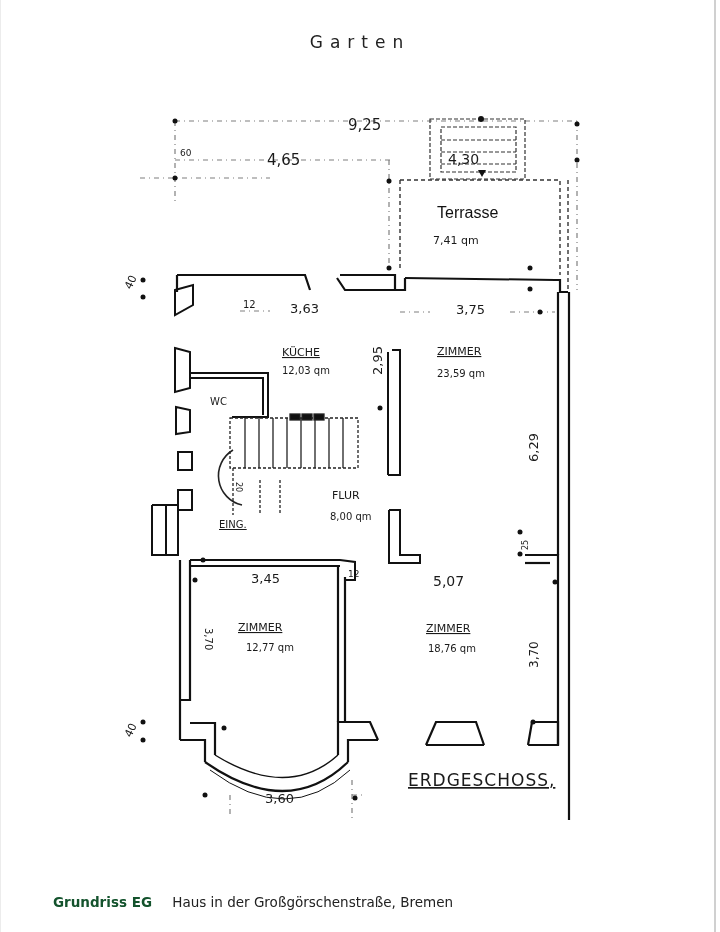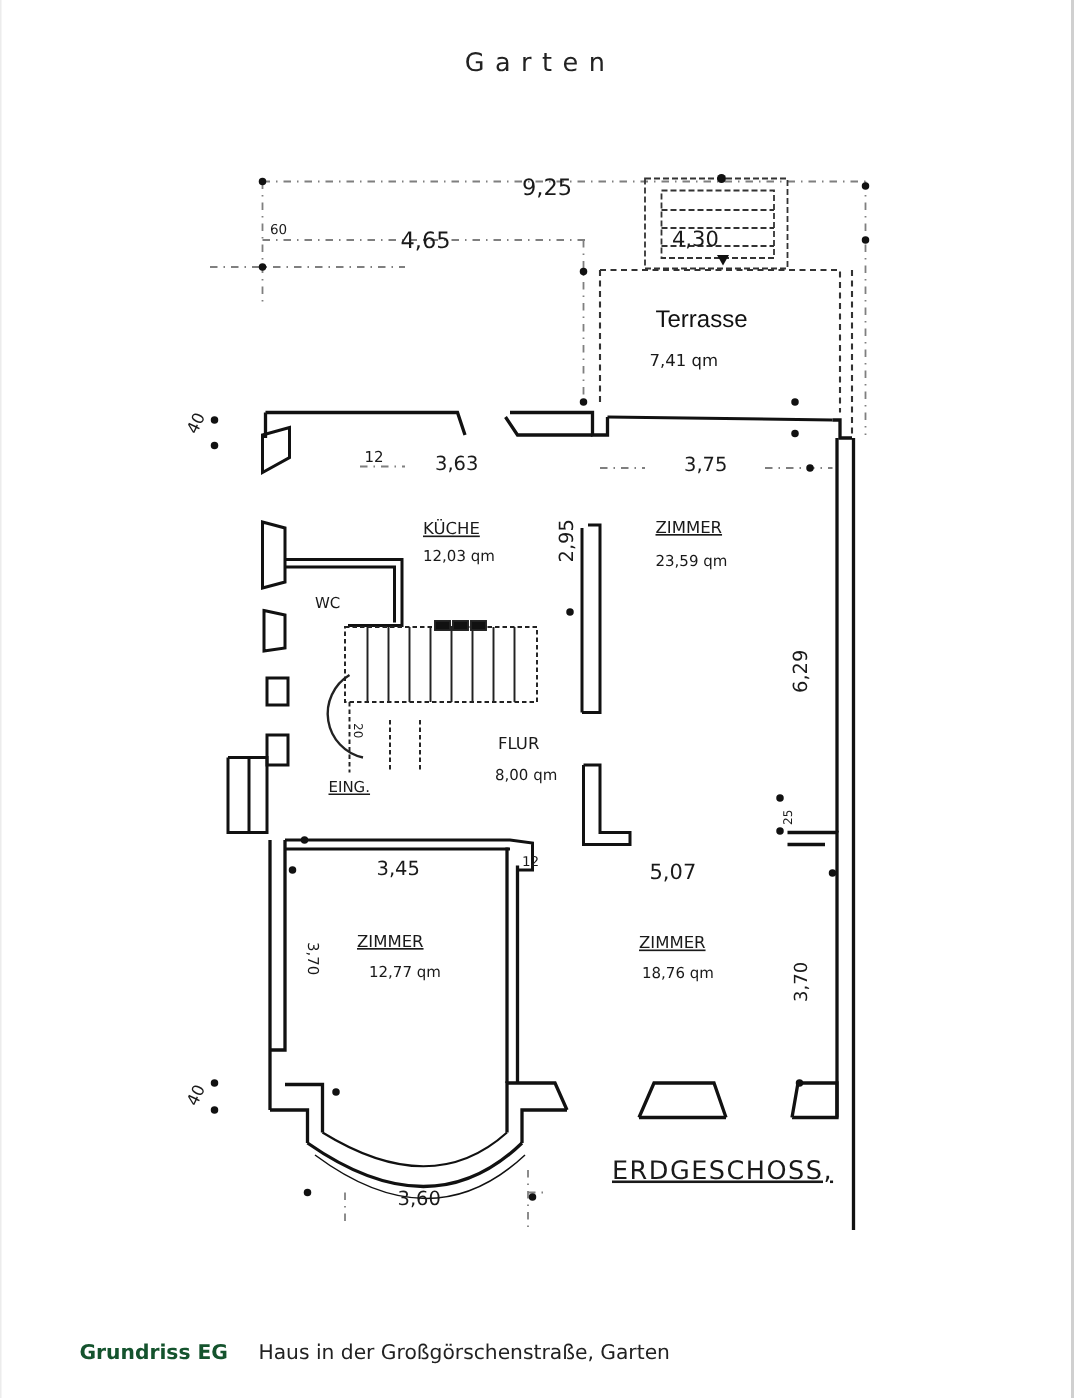--- a/index.html
+++ b/index.html
@@ -200,14 +200,14 @@
   <text class="hand" x="246" y="651" font-size="10">12,77 qm</text>
 
   <text class="hand" x="426" y="632" font-size="11" text-decoration="underline">ZIMMER</text>
   <text class="hand" x="428" y="652" font-size="10">18,76 qm</text>
 
   <text class="hand" x="408" y="786" font-size="17" letter-spacing="1" text-decoration="underline">ERDGESCHOSS,</text>
 </svg>
 
 <div class="caption">
   <span class="caption-title">Grundriss EG</span>
-  <span class="caption-subtitle">Haus in der Großgörschenstraße, Garten</span>
+  <span class="caption-subtitle">Haus in der Großgörschenstraße, Bremen</span>
 </div>
 
 </body></html>

